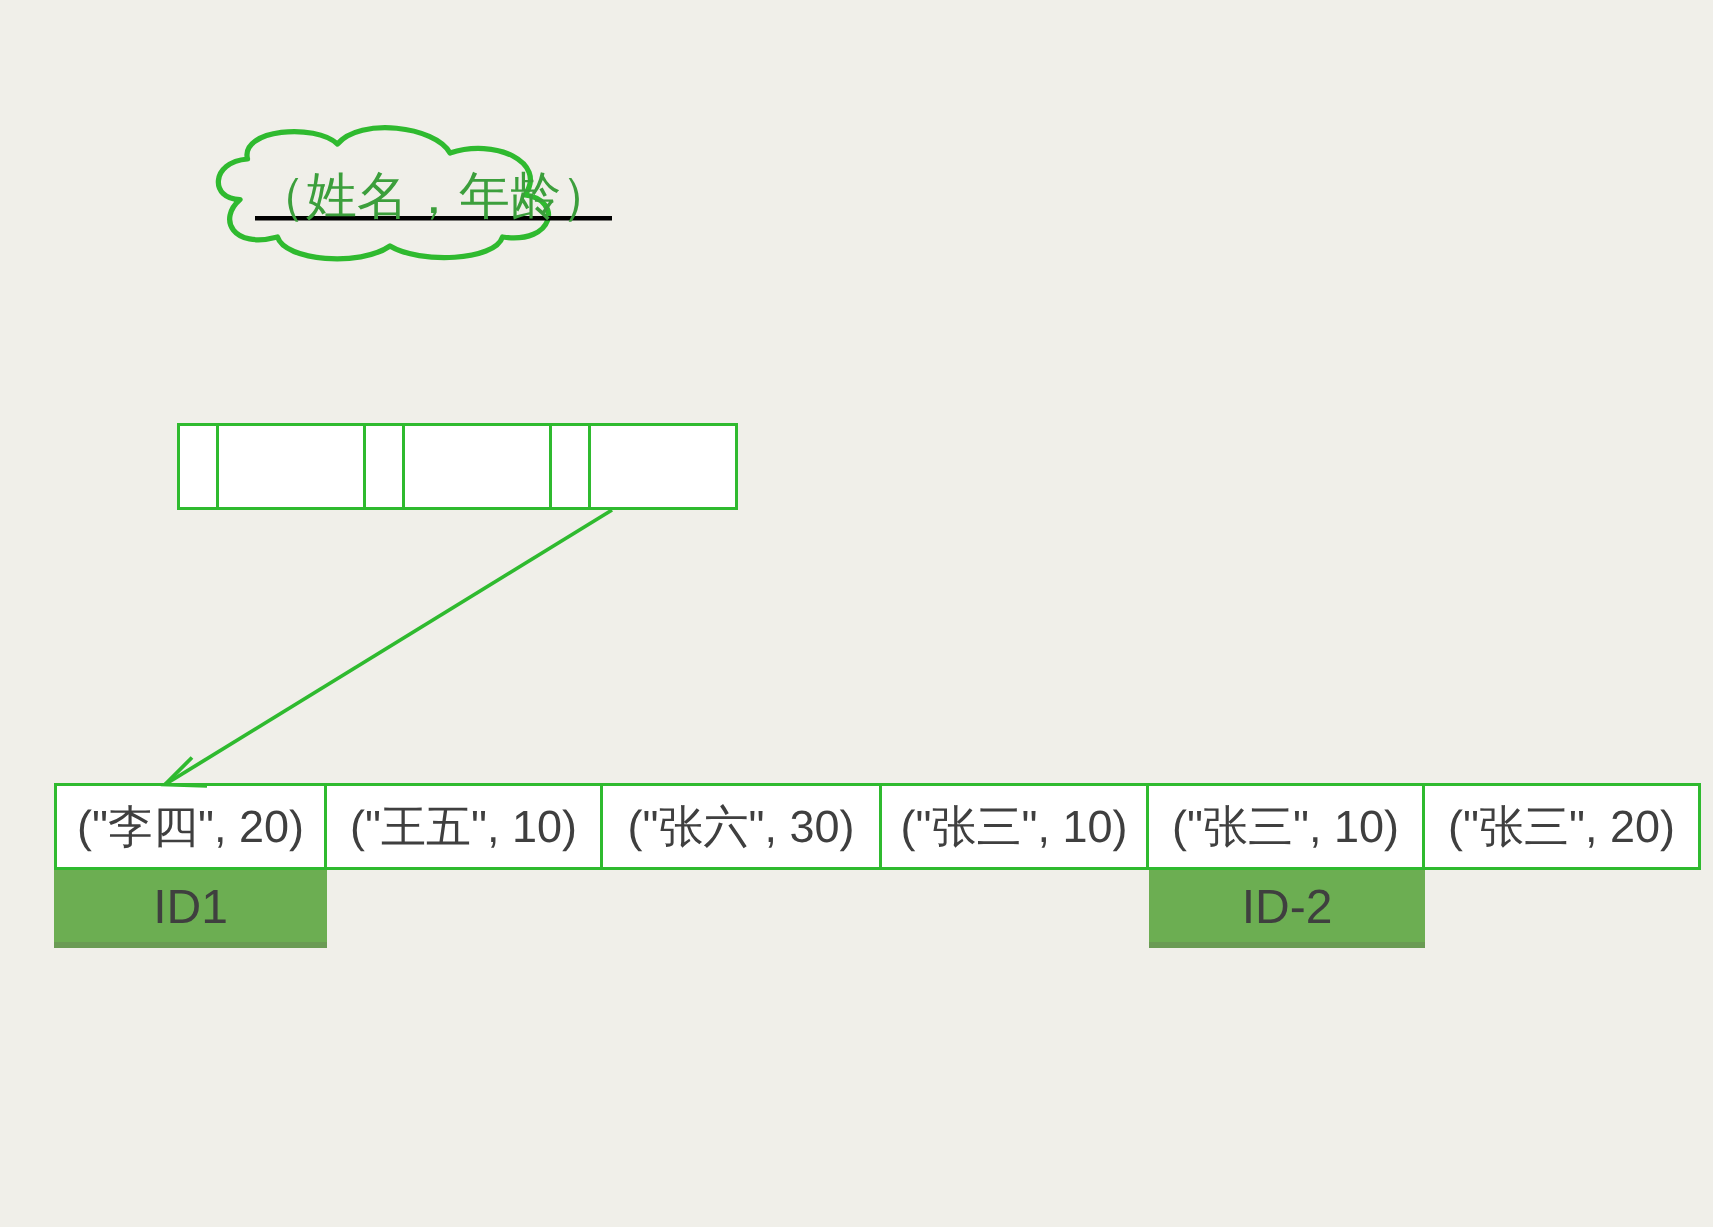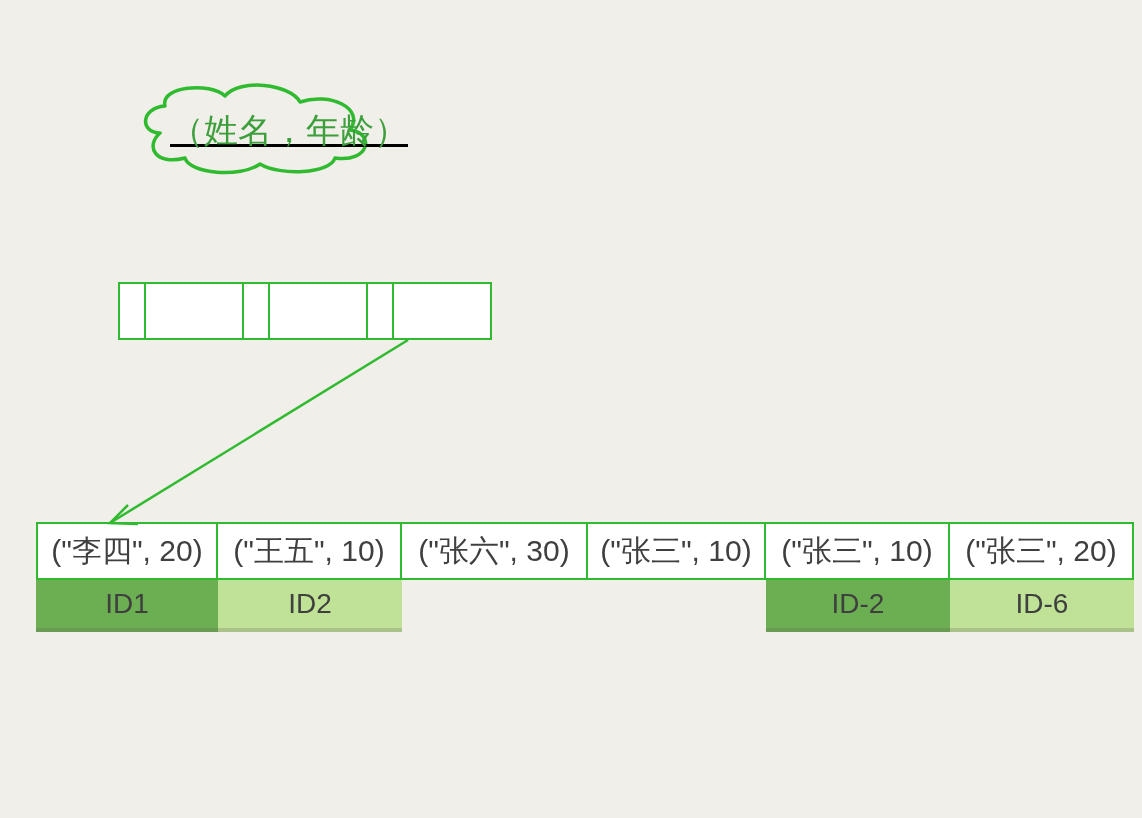--- a/index.html
+++ b/index.html
@@ -78,21 +78,21 @@
     display: flex;
     align-items: center;
     justify-content: center;
     white-space: nowrap;
     font-weight: 500;
   }
   .data-col + .data-col .tuple-cell { border-left: none; }
   .id-cell {
     height: 52px;
     color: #3f3f3f;
-    font-size: 28px;
+    font-size: 32px;
     display: flex;
     align-items: center;
     justify-content: center;
     font-weight: 500;
     border-bottom: 4px solid rgba(100,100,90,0.25);
   }
   .id-dark {
     background: #6cae52;
   }
   .id-light {
@@ -124,29 +124,27 @@
 </svg>
 
 <div class="data-row">
 
 <div class="data-col" style="width: 182px;">
       <div class="tuple-cell">("李四", 20)</div>
       <div class="id-cell id-dark">ID1</div>
     </div>
     <div class="data-col" style="width: 184px;">
       <div class="tuple-cell">("王五", 10)</div>
-      <div class="id-cell id-light">ID2</div>
     </div>
     <div class="data-col" style="width: 186px;">
       <div class="tuple-cell">("张六", 30)</div>
     </div>
     <div class="data-col" style="width: 178px;">
       <div class="tuple-cell">("张三", 10)</div>
     </div>
     <div class="data-col" style="width: 184px;">
       <div class="tuple-cell">("张三", 10)</div>
       <div class="id-cell id-dark">ID-2</div>
     </div>
     <div class="data-col" style="width: 184px;">
       <div class="tuple-cell">("张三", 20)</div>
-      <div class="id-cell id-light">ID-6</div>
     </div>
   </div>
 
 </body></html>

